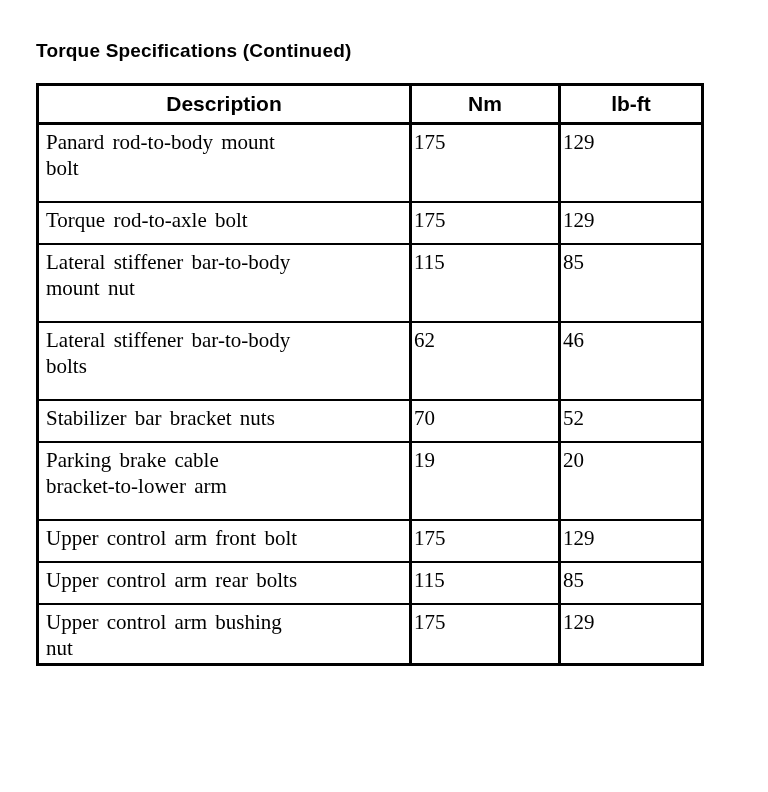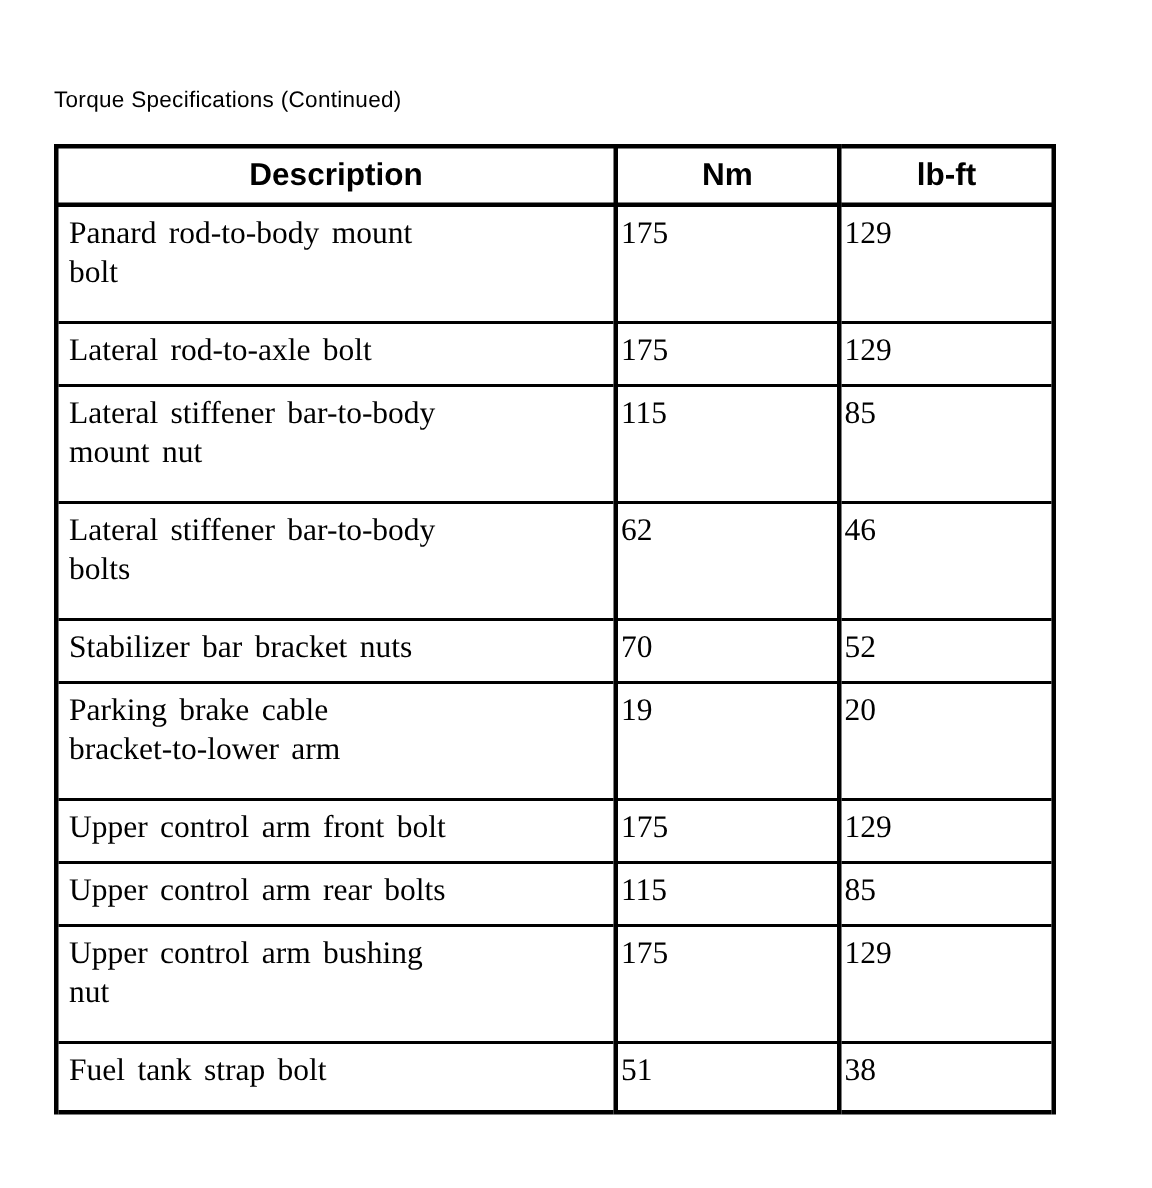--- a/index.html
+++ b/index.html
@@ -13,24 +13,24 @@
     position: relative;
     color: #000000;
   }
   .page {
     position: absolute;
     top: 40px;
     left: 36px;
   }
   .title {
     font-family: "Liberation Sans", sans-serif;
-    font-weight: normal;
-    font-size: 15px;
+    font-weight: bold;
+    font-size: 19px;
     letter-spacing: 0.2px;
-    margin: 18px 0 21px 0;
+    margin: 0 0 21px 0;
     color: #000000;
   }
   table.spec-table {
     border-collapse: collapse;
     table-layout: fixed;
     width: 665px;
     border: 3px solid #000000;
     background: #ffffff;
     padding-left: 17px;
   }
@@ -89,21 +89,21 @@
     </thead>
     <tbody id="spec-table-body">
   <tr class="row-tall">
     <td class="desc-cell">Panard rod-to-body mount
 bolt</td>
     <td class="num-cell">175</td>
     <td class="num-cell">129</td>
   </tr>
 
   <tr class="row-short">
-    <td class="desc-cell">Lateral rod-to-axle bolt</td>
+    <td class="desc-cell">Torque rod-to-axle bolt</td>
     <td class="num-cell">175</td>
     <td class="num-cell">129</td>
   </tr>
 
   <tr class="row-tall">
     <td class="desc-cell">Lateral stiffener bar-to-body
 mount nut</td>
     <td class="num-cell">115</td>
     <td class="num-cell">85</td>
   </tr>
@@ -141,20 +141,15 @@
     <td class="num-cell">85</td>
   </tr>
 
   <tr class="row-tall">
     <td class="desc-cell">Upper control arm bushing
 nut</td>
     <td class="num-cell">175</td>
     <td class="num-cell">129</td>
   </tr>
 
-  <tr class="row-short">
-    <td class="desc-cell">Fuel tank strap bolt</td>
-    <td class="num-cell">51</td>
-    <td class="num-cell">38</td>
-  </tr>
 </tbody>
   </table>
 </div>
 
 </body></html>

